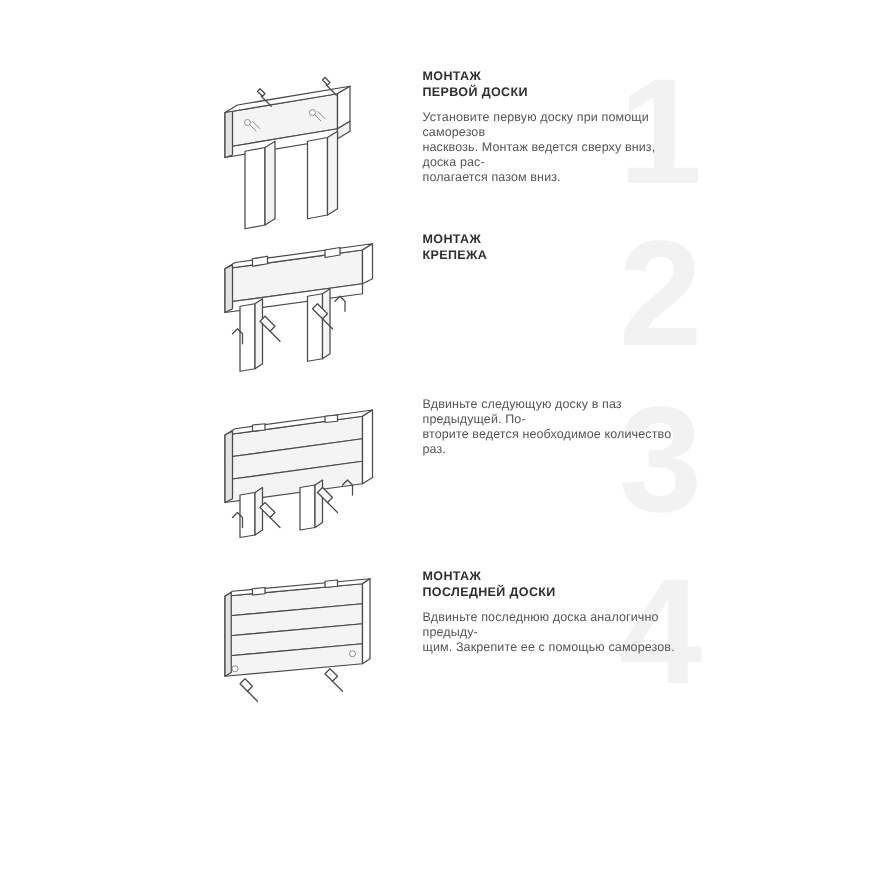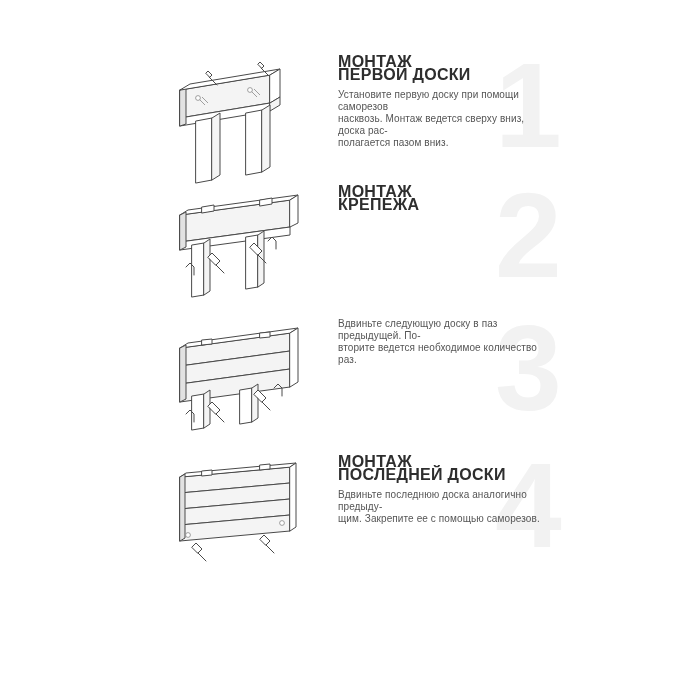--- a/index.html
+++ b/index.html
@@ -38,21 +38,21 @@
   }
 
   .step-text {
     position: absolute;
     left: 338px;
     top: 0;
     width: 210px;
   }
 
   .step-title {
-    font-size: 16px;
+    font-size: 10px;
     font-weight: bold;
     line-height: 13px;
     letter-spacing: 0.3px;
     color: #2e2e2e;
     margin: 0 0 8px 0;
     text-transform: uppercase;
     white-space: pre-line;
   }
 
   .step-body {

